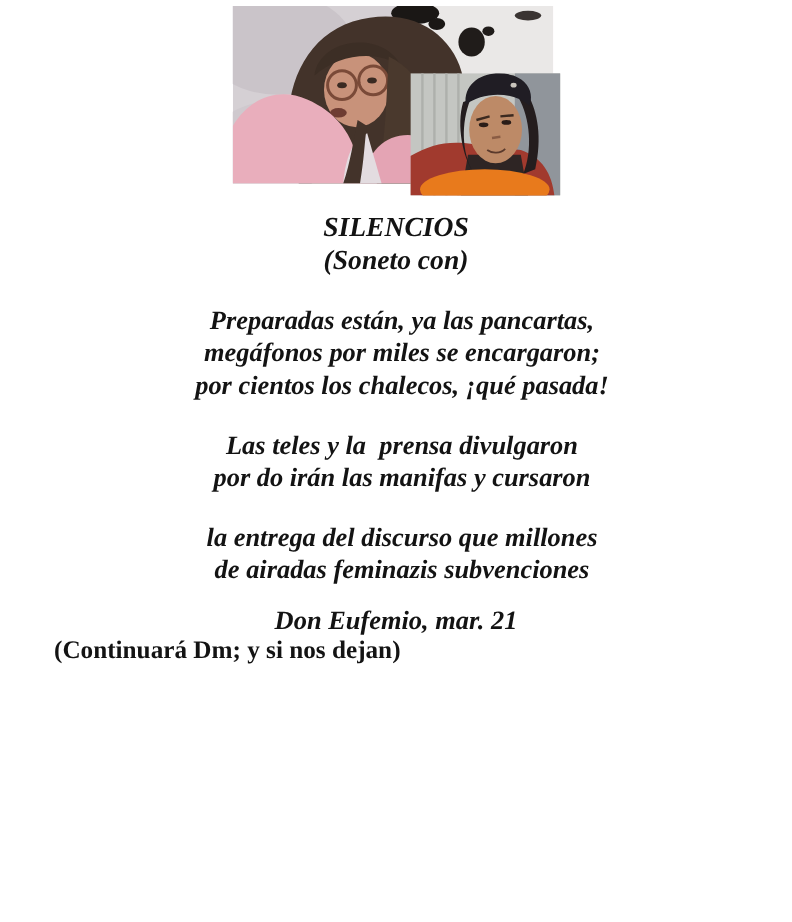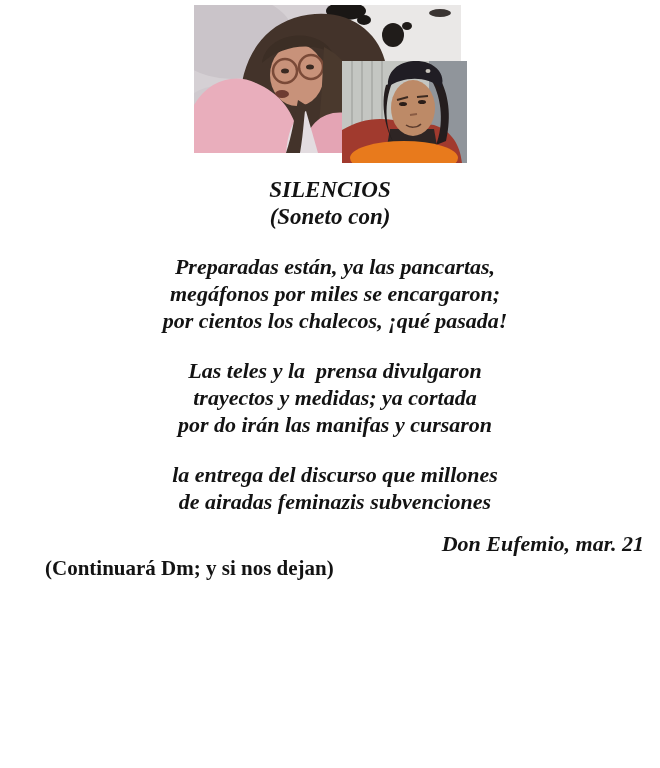--- a/index.html
+++ b/index.html
@@ -36,22 +36,21 @@
     font-weight: bold;
     font-style: italic;
     font-size: 22px;
     line-height: 27px;
     white-space: pre-wrap;
     padding-left: 10px;
   }
 
   .signature {
     margin-top: 15px;
-    padding-right: 16px;
-    text-align: right;
+    text-align: center;
     font-weight: bold;
     font-style: italic;
     font-size: 22px;
     line-height: 27px;
   }
 
   .footer-note {
     margin-top: -2px;
     padding-left: 45px;
     text-align: left;
@@ -148,21 +147,20 @@
   <div class="poem-subtitle">(Soneto con)</div>
 
   <div class="stanza">
     <div class="verse-line">Preparadas están, ya las pancartas,</div>
     <div class="verse-line">megáfonos por miles se encargaron;</div>
     <div class="verse-line">por cientos los chalecos, ¡qué pasada!</div>
   </div>
 
   <div class="stanza">
     <div class="verse-line">Las teles y la  prensa divulgaron</div>
-    <div class="verse-line">trayectos y medidas; ya cortada</div>
     <div class="verse-line">por do irán las manifas y cursaron</div>
   </div>
 
   <div class="stanza">
     <div class="verse-line">la entrega del discurso que millones</div>
     <div class="verse-line">de airadas feminazis subvenciones</div>
   </div>
 
 
   <div class="signature">Don Eufemio, mar. 21</div>

